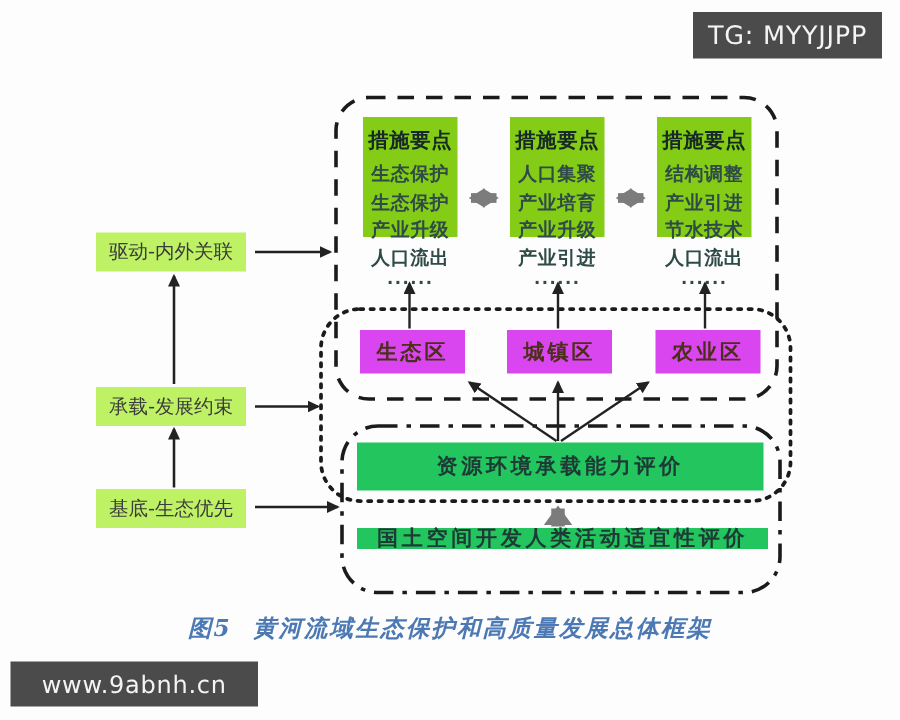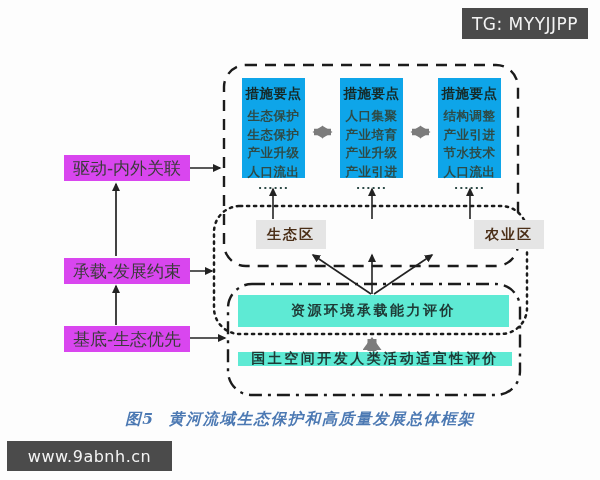--- a/index.html
+++ b/index.html
@@ -9,38 +9,38 @@
   }
   .overlay{position:absolute;left:0;top:0;width:600px;height:480px;pointer-events:none;}
   .abs{position:absolute;box-sizing:border-box;}
   .wm{
     background:#4b4b4b;color:#f4f4f4;display:flex;align-items:center;justify-content:center;
     letter-spacing:.5px;
   }
   .wm-tr{left:462px;top:8px;width:126px;height:31px;font-size:17px;}
   .wm-bl{left:7px;top:441px;width:165px;height:30px;font-size:16px;}
   .pink{
-    left:64px;width:126px;height:26px;background:#d946ef;color:#3b3b3b;
-    display:flex;align-items:center;justify-content:center;font-size:17px;
+    left:64px;width:100px;height:26px;background:#bef264;color:#3b3b3b;
+    display:flex;align-items:center;justify-content:center;font-size:13px;
   }
   .teal{
-    top:78px;width:63px;height:100px;background:#0ea5e9;
+    top:78px;width:63px;height:80px;background:#84cc16;
     display:flex;flex-direction:column;align-items:center;justify-content:flex-start;
     padding-top:7px;
   }
   .teal .hd{font-size:13.5px;font-weight:bold;color:#162927;margin-bottom:4px;letter-spacing:.5px;}
   .teal .it{font-size:12.5px;font-weight:600;color:#2e4b47;line-height:18.5px;letter-spacing:.5px;}
   .teal .dots{font-size:11px;font-weight:bold;color:#2e4b47;line-height:10px;letter-spacing:1px;}
   .zone{
-    top:220px;width:70px;height:29px;background:#e5e5e5;color:#4b2f18;
+    top:220px;width:70px;height:29px;background:#d946ef;color:#4b2f18;
     display:flex;align-items:center;justify-content:center;
-    font-size:14px;font-weight:bold;letter-spacing:2px;margin-left:16px;
+    font-size:14px;font-weight:bold;letter-spacing:2px;
   }
   .eval{
-    left:238px;background:#5eead4;color:#1e3a36;display:flex;align-items:center;justify-content:center;
+    left:238px;background:#22c55e;color:#1e3a36;display:flex;align-items:center;justify-content:center;
     font-size:14px;font-weight:bold;letter-spacing:2.5px;
   }
   .eval1{top:295px;width:271px;height:32px;}
   .eval2{top:352px;width:274px;height:14px;}
   .caption{
     left:0;right:0;top:409px;text-align:center;
     font-family:"DejaVu Serif",serif;font-style:italic;font-weight:bold;
     font-size:15.5px;color:#4c79b3;letter-spacing:1.5px;
   }
   .caption .cap-label{margin-right:14px;}
@@ -122,21 +122,22 @@
   <div class="abs teal" style="left:438px">
     <div class="hd">措施要点</div>
     <div class="it">结构调整</div>
     <div class="it">产业引进</div>
     <div class="it">节水技术</div>
     <div class="it">人口流出</div>
     <div class="dots">......</div>
   </div>
 
   <div class="abs zone" style="left:240px">生态区</div>
-  <div class="abs zone" style="left:458px">农业区</div>
+  <div class="abs zone" style="left:338px">城镇区</div>
+  <div class="abs zone" style="left:437px">农业区</div>
 
   <div class="abs eval eval1">资源环境承载能力评价</div>
   <div class="abs eval eval2">国土空间开发人类活动适宜性评价</div>
 
   <div class="abs caption">
     <span class="cap-label">图5</span><span>黄河流域生态保护和高质量发展总体框架</span>
   </div>
 
 </div>
 

